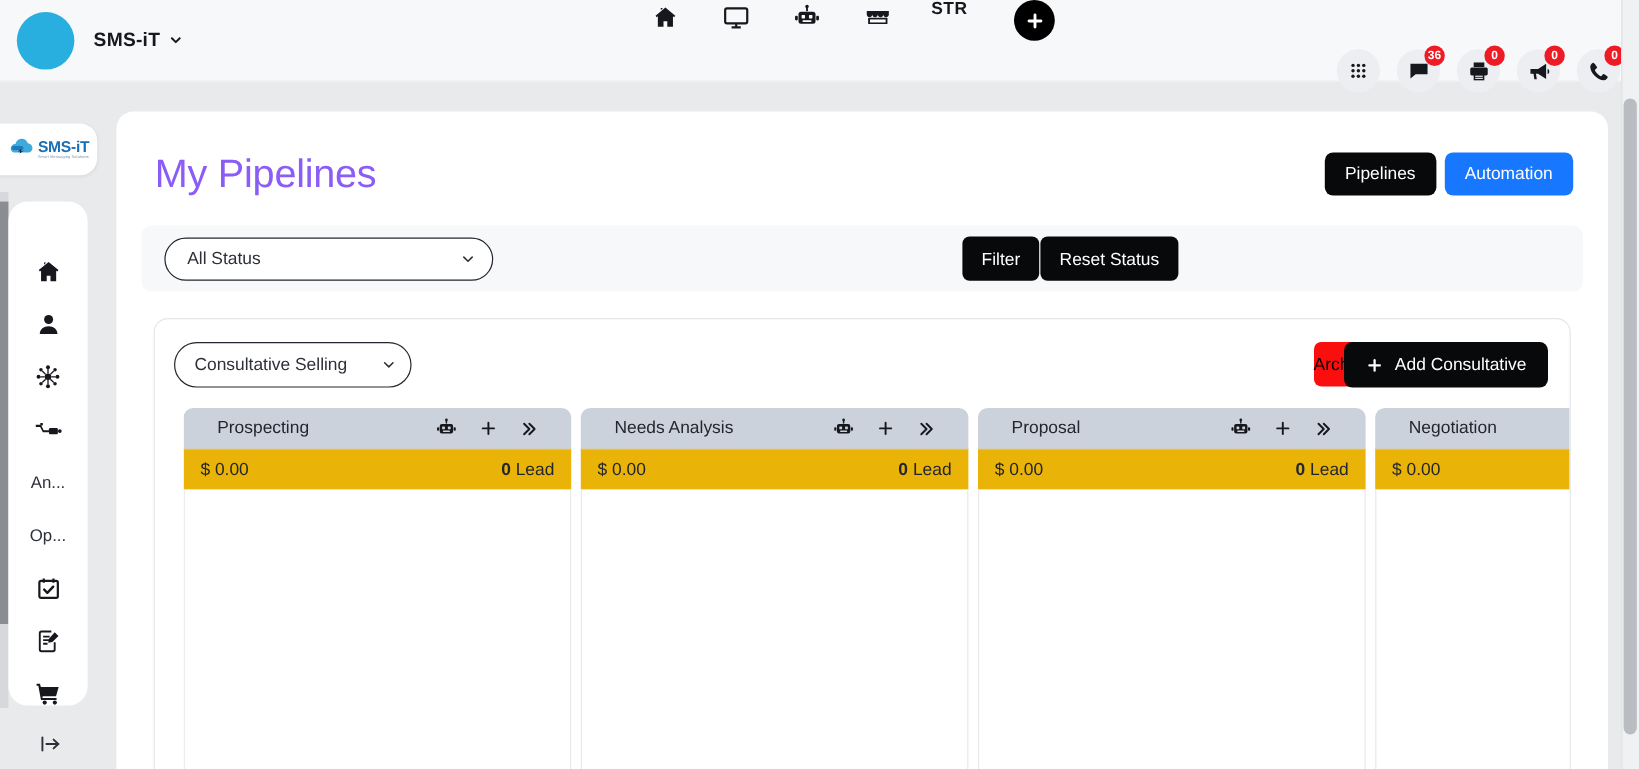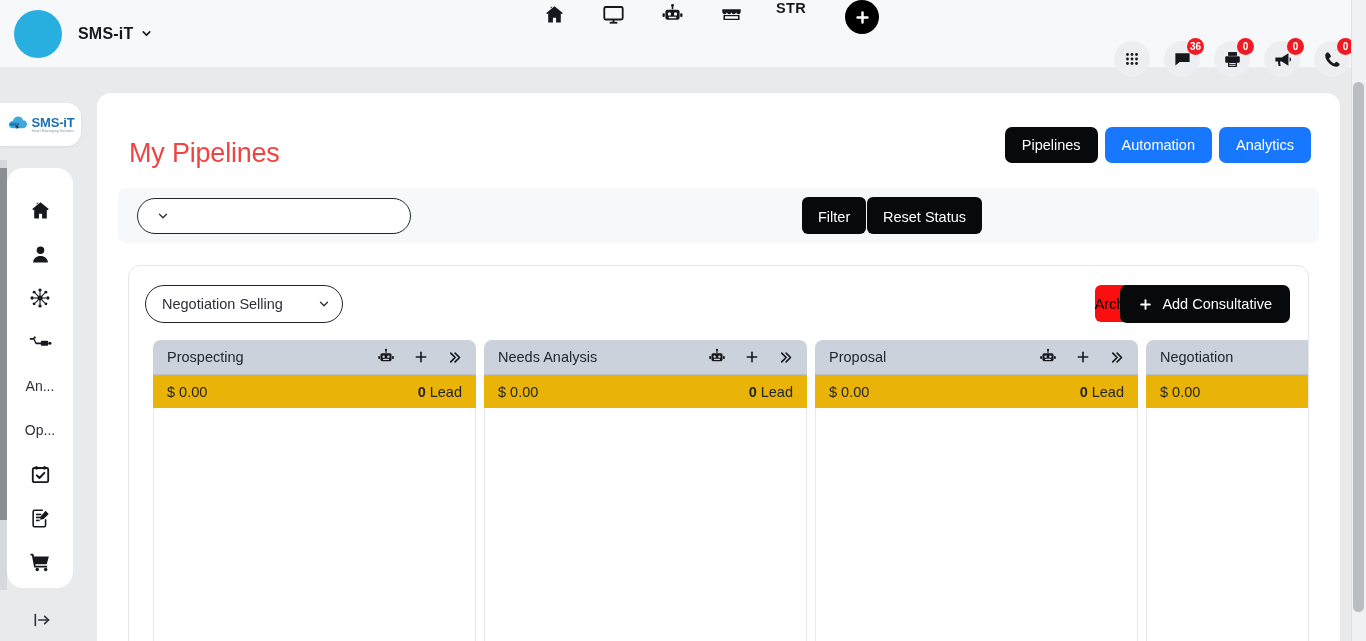--- a/index.html
+++ b/index.html
@@ -89,41 +89,41 @@
     position: absolute; left: 0px; top: 168px; width: 7px; height: 352px;
     background: #8a8d92; border-radius: 0;
   }
   .sb-track {
     position: absolute; left: 0px; top: 160px; width: 7px; height: 430px;
     background: #d6d8db;
   }
   .sb-list {
     position: absolute; left: 7px; top: 168px; width: 66px; height: 420px;
     display: flex; flex-direction: column; align-items: center;
-    padding-top: 28px; gap: 16px; overflow: hidden;
+    padding-top: 44px; gap: 16px; overflow: hidden;
   }
   .sb-item {
     width: 44px; height: 28px; display: flex; align-items: center; justify-content: center;
     color: #16181d; cursor: pointer; flex: none;
   }
   .sb-text { font-size: 14px; color: #2d3039; }
   .sb-expand {
     position: absolute; left: 28px; top: 608px; width: 28px; height: 24px;
     display: flex; align-items: center; justify-content: center;
     color: #2d3039; cursor: pointer;
   }
 
   
   .main {
     position: absolute; left: 97px; top: 93px; width: 1243px; height: 560px;
     background: #fff; border-radius: 14px 14px 0 0;
   }
   .page-title {
     position: absolute; left: 32px; top: 33px;
-    font-size: 27px; font-weight: 400; color: #ef4444; letter-spacing: -.2px; margin-top: 12px;
+    font-size: 33px; font-weight: 400; color: #8b5cf6; letter-spacing: -.2px;
   }
   .toptabs {
     position: absolute; right: 29px; top: 34px; display: flex; gap: 7px; margin-left: 32px;
   }
   .tab {
     height: 36px; padding: 0 17px; border: 0; border-radius: 7px;
     font-family: "Liberation Sans", sans-serif; font-size: 14.5px; font-weight: 500;
     color: #fff; cursor: pointer; display: flex; align-items: center;
   }
   .tab.dark { background: #08090b; }
@@ -178,21 +178,21 @@
     display: flex; align-items: center; gap: 9px;
   }
 
   .board {
     position: absolute; left: 24px; top: 74px; right: 0; bottom: 0;
     display: flex; gap: 8px; overflow: hidden;
   }
   .col { width: 323px; flex: none; }
   .col-head {
     height: 34px; background: #ccd2dc; border-radius: 8px 8px 0 0;
-    display: flex; align-items: center; padding: 0 14px;
+    display: flex; align-items: center; padding: 0 28px;
   }
   .col-title { flex: 1; font-size: 14.5px; color: #23262d; }
   .col-actions { display: flex; align-items: center; gap: 18px; color: #16181d; }
   .col-act { display: flex; align-items: center; cursor: pointer; }
   .col-sub {
     height: 34px; background: #eab308; border-top: 1px solid #b9c0cc;
     display: flex; align-items: center; padding: 0 14px;
     font-size: 14.5px; color: #23262d;
   }
   .col-amt { flex: 1; }
@@ -421,39 +421,39 @@
     </svg>
 </div>
 
 <div class="main">
 
   <div class="page-title">My Pipelines</div>
 
   <div class="toptabs">
     <button class="tab dark">Pipelines</button>
     <button class="tab blue">Automation</button>
-    <button class="tab blue">Analytics</button>
   </div>
 
   <div class="filterbar">
     <div class="sel sel-a">
+      <span class="sel-label">All Status</span>
       <span class="sel-caret">
         <svg width="14" height="14" viewBox="0 0 24 24" fill="none" stroke="currentColor" stroke-width="2.2" stroke-linecap="round" stroke-linejoin="round">
             <polyline points="6 9 12 15 18 9"></polyline>
           </svg>
       </span>
     </div>
     <button class="btn-dark btn-filter">Filter</button>
     <button class="btn-dark btn-reset">Reset Status</button>
   </div>
 
   <div class="pipecard">
 
     <div class="pipe-sel">
-      <span class="pipe-sel-label">Negotiation Selling</span>
+      <span class="pipe-sel-label">Consultative Selling</span>
       <span class="sel-caret">
         <svg width="14" height="14" viewBox="0 0 24 24" fill="none" stroke="currentColor" stroke-width="2.2" stroke-linecap="round" stroke-linejoin="round">
             <polyline points="6 9 12 15 18 9"></polyline>
           </svg>
       </span>
     </div>
 
     <button class="btn-archive">Archive</button>
 
     <button class="btn-addopp">

